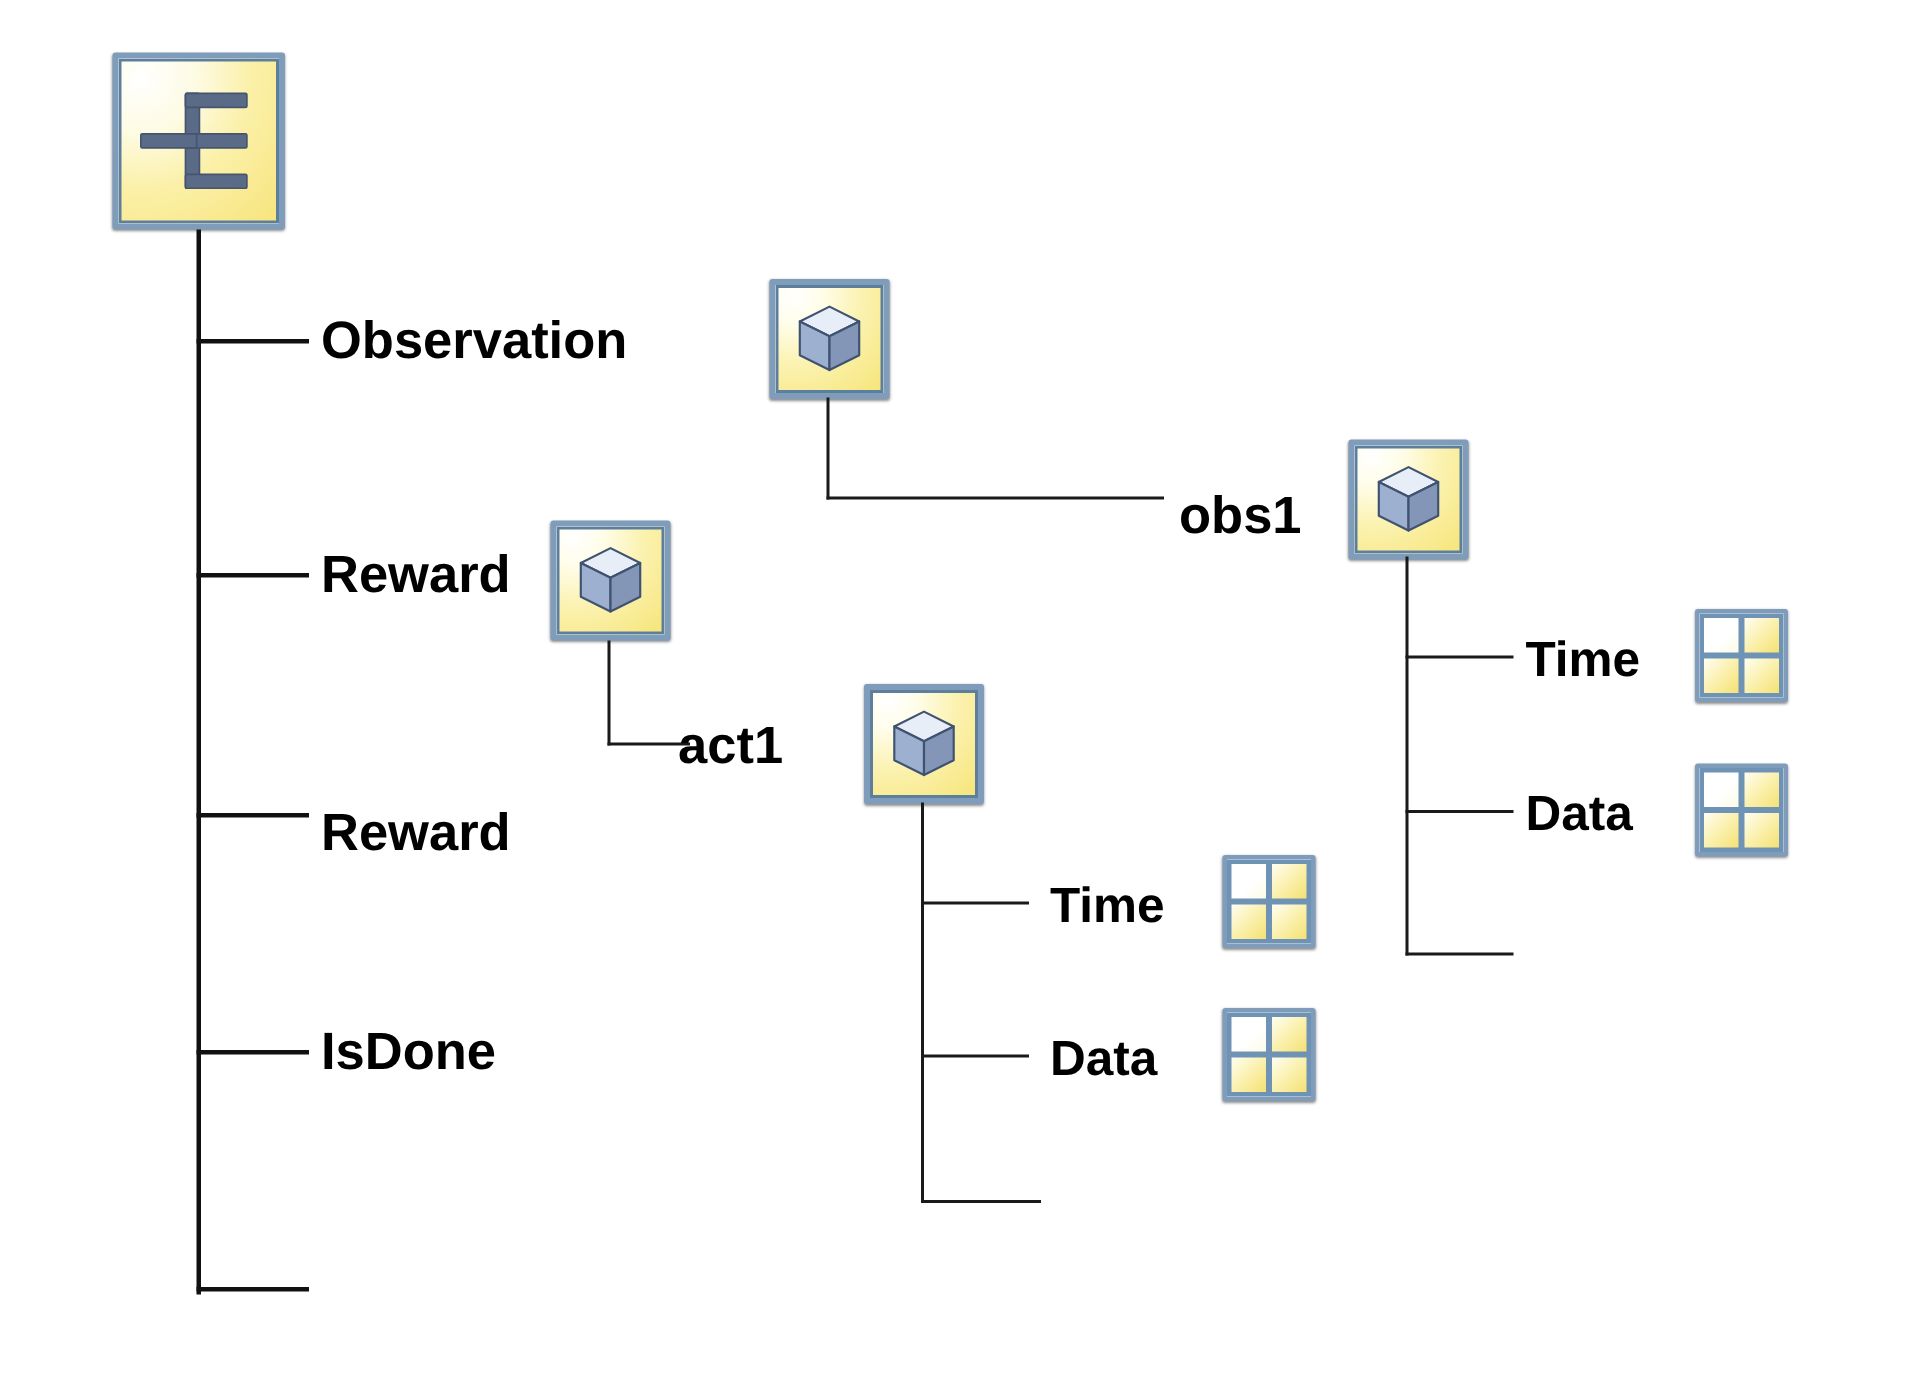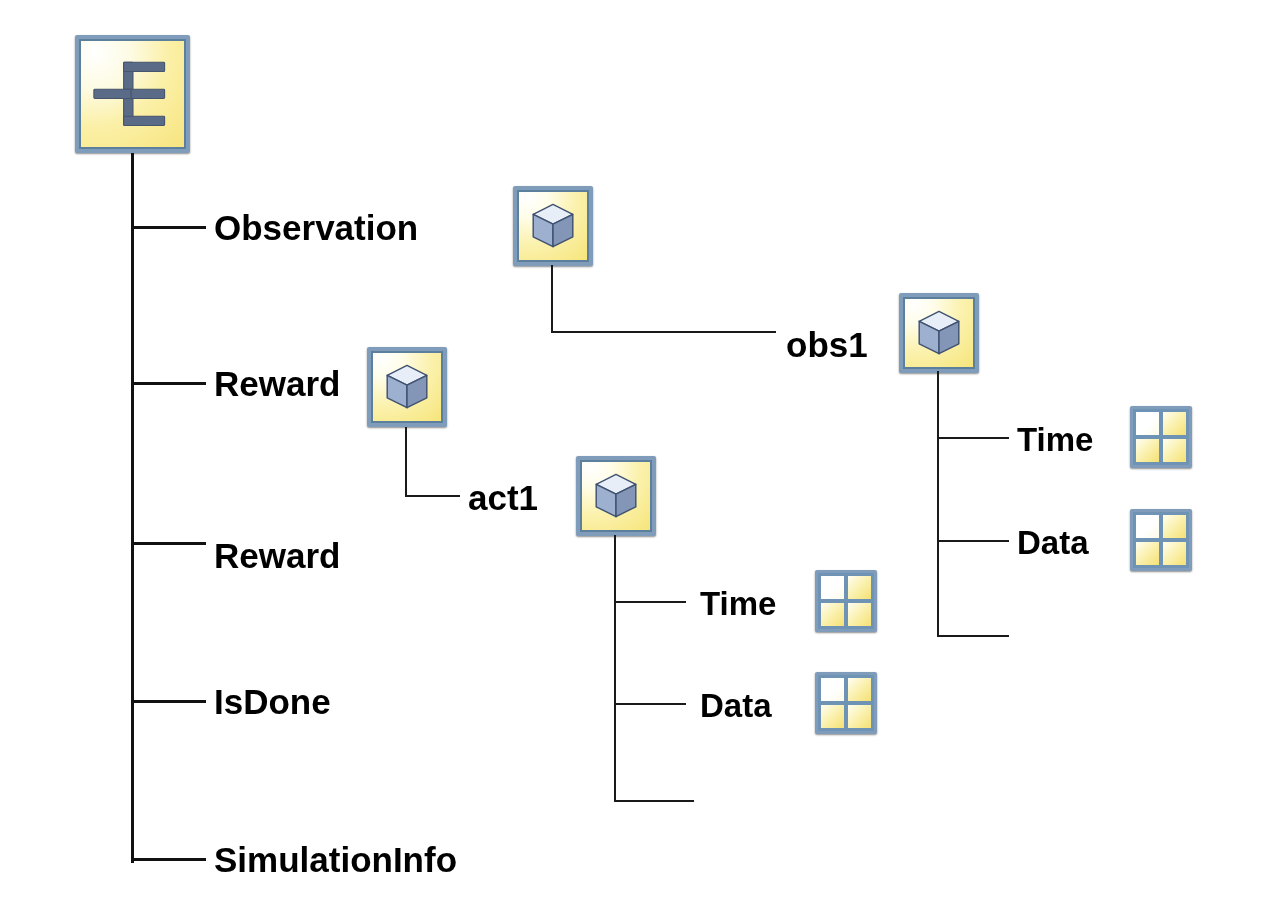--- a/index.html
+++ b/index.html
@@ -209,21 +209,21 @@
         <polygon points="40,16 62,27 40,38 18,27" fill="#e8eef8"></polygon>
         <polygon points="18,27 40,38 40,63 18,52" fill="#9db0cf"></polygon>
         <polygon points="40,38 62,27 62,52 40,63" fill="#8496b8"></polygon>
       </g>
     </svg>
   </div>
 
   <div class="vline thin" style="left:405px; top:427px; height:70px;"></div>
   <div class="hline thin" style="left:405px; top:495px; width:55px;"></div>
 
-  <div class="node-label" style="left:468px; top:497px;text-align:center;">act1</div>
+  <div class="node-label" style="left:452px; top:497px;text-align:center;">act1</div>
 
   <div class="icon-tile cube-tile" style="left:576px; top:456px;">
     <div class="cube-bg"></div>
     <div class="inner"></div>
     <svg viewBox="0 0 80 80">
       <g stroke="#3f5270" stroke-width="1.6" stroke-linejoin="round">
         <polygon points="40,16 62,27 40,38 18,27" fill="#e8eef8"></polygon>
         <polygon points="18,27 40,38 40,63 18,52" fill="#9db0cf"></polygon>
         <polygon points="40,38 62,27 62,52 40,63" fill="#8496b8"></polygon>
       </g>
@@ -258,15 +258,14 @@
 
   <div class="hline thin" style="left:614px; top:800px; width:80px;"></div>
 
   <div class="hline" style="left:131px; top:542px; width:75px;"></div>
   <div class="node-label" style="left:214px; top:555px;">Reward</div>
 
   <div class="hline" style="left:131px; top:700px; width:75px;"></div>
   <div class="node-label" style="left:214px; top:701px;">IsDone</div>
 
   <div class="hline" style="left:131px; top:858px; width:75px;"></div>
-  <div class="node-label" style="left:214px; top:859px;">SimulationInfo</div>
 
 </div>
 
 </body></html>

